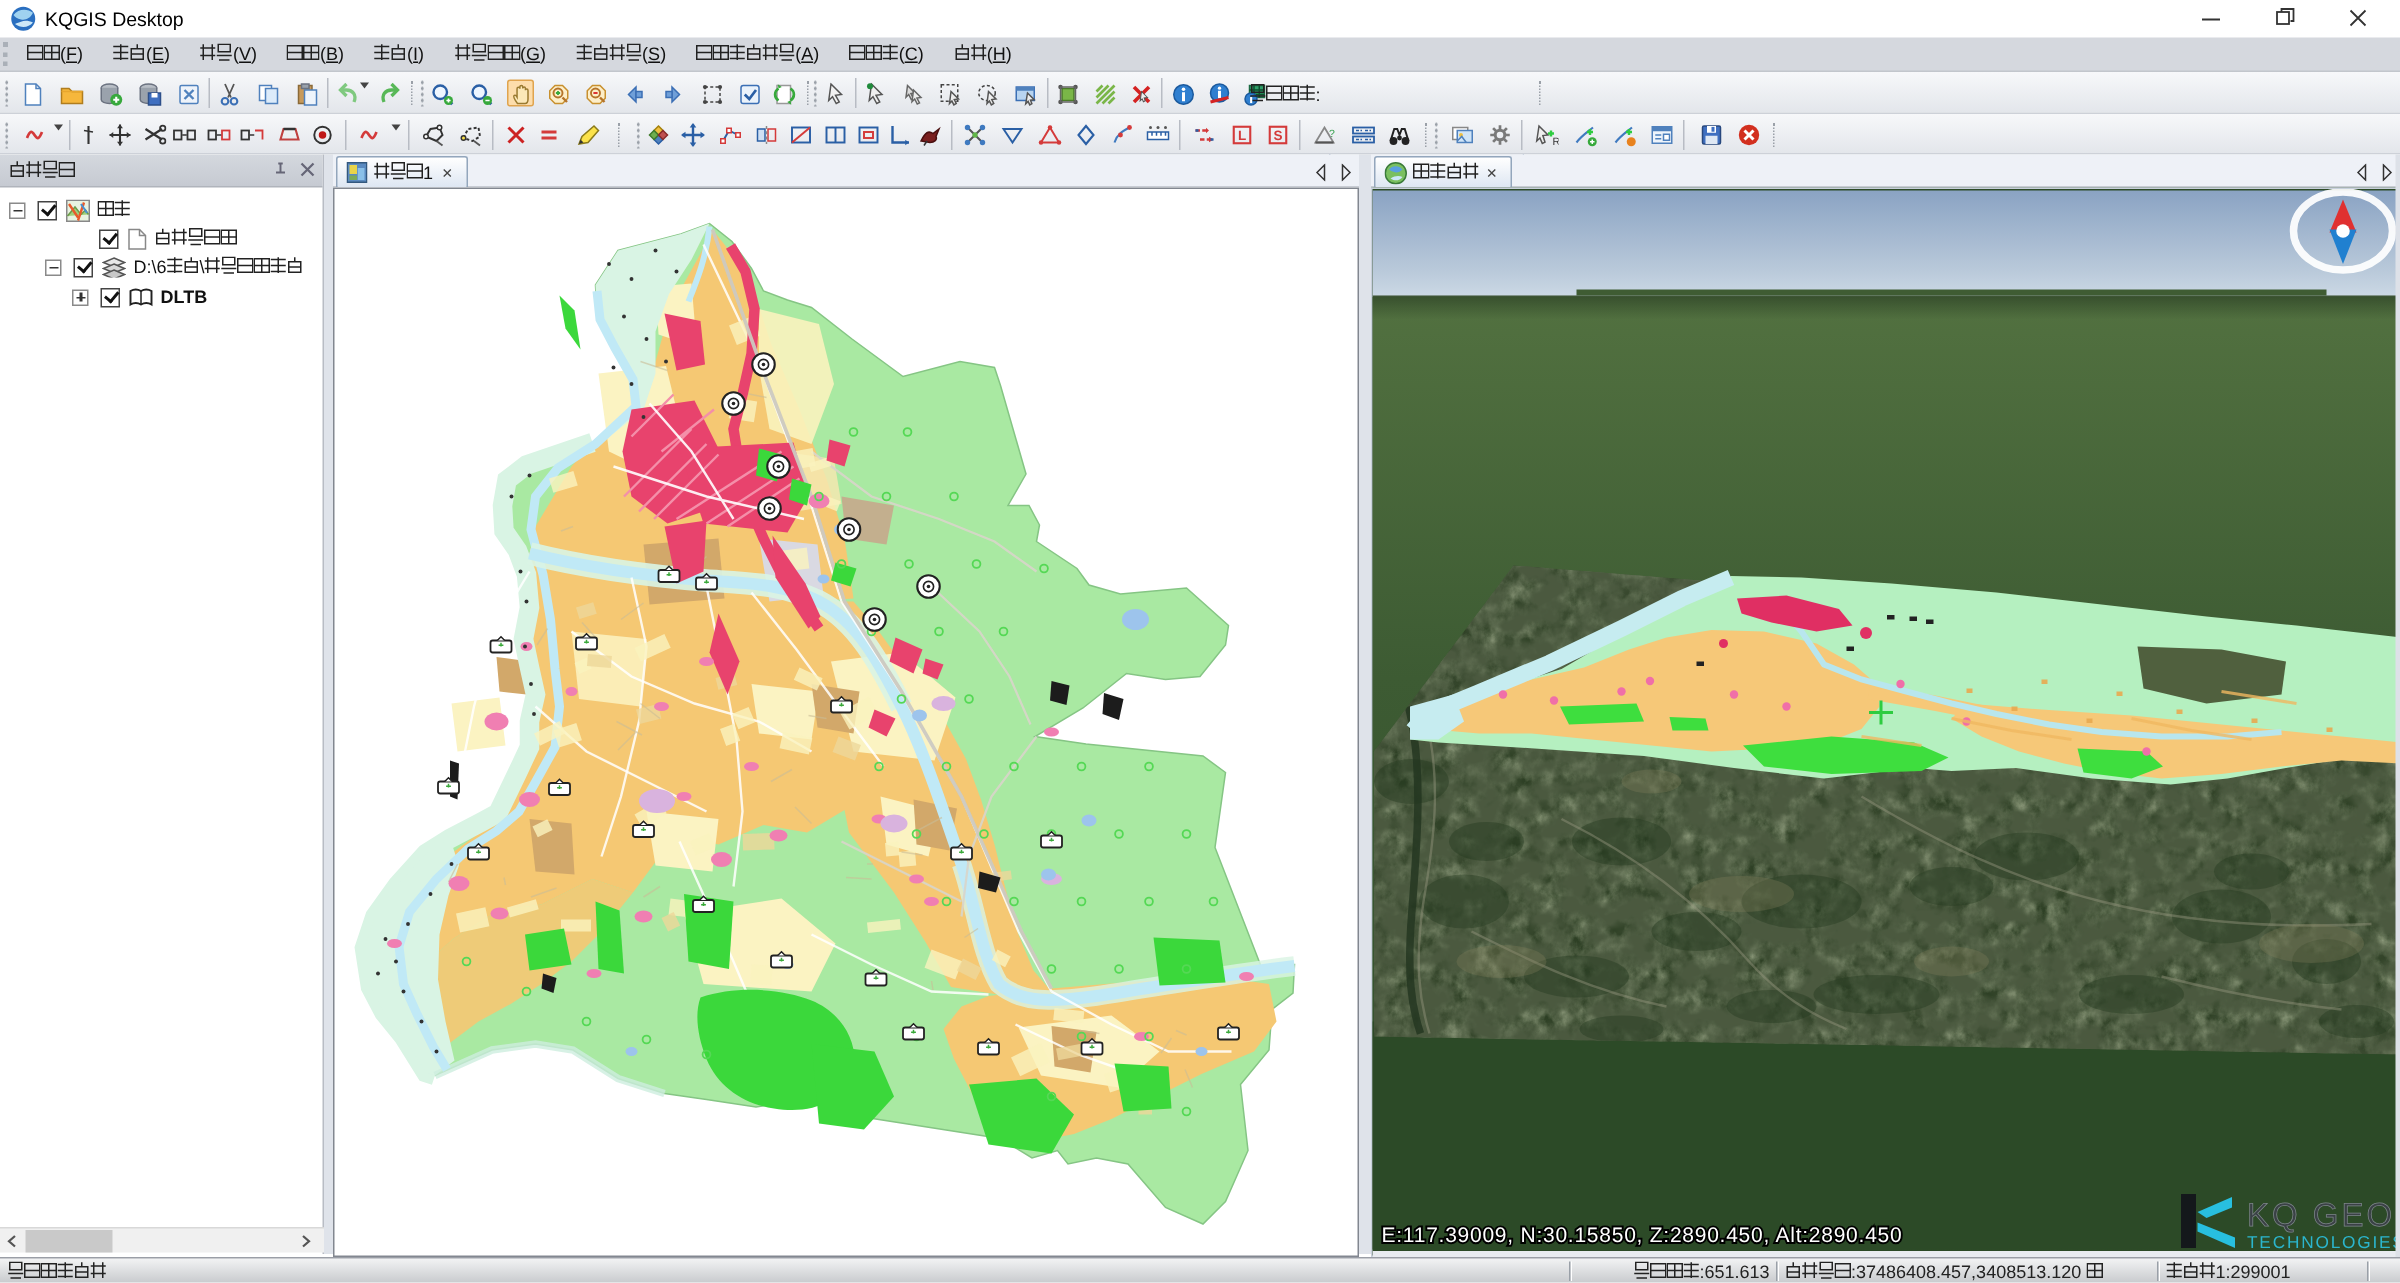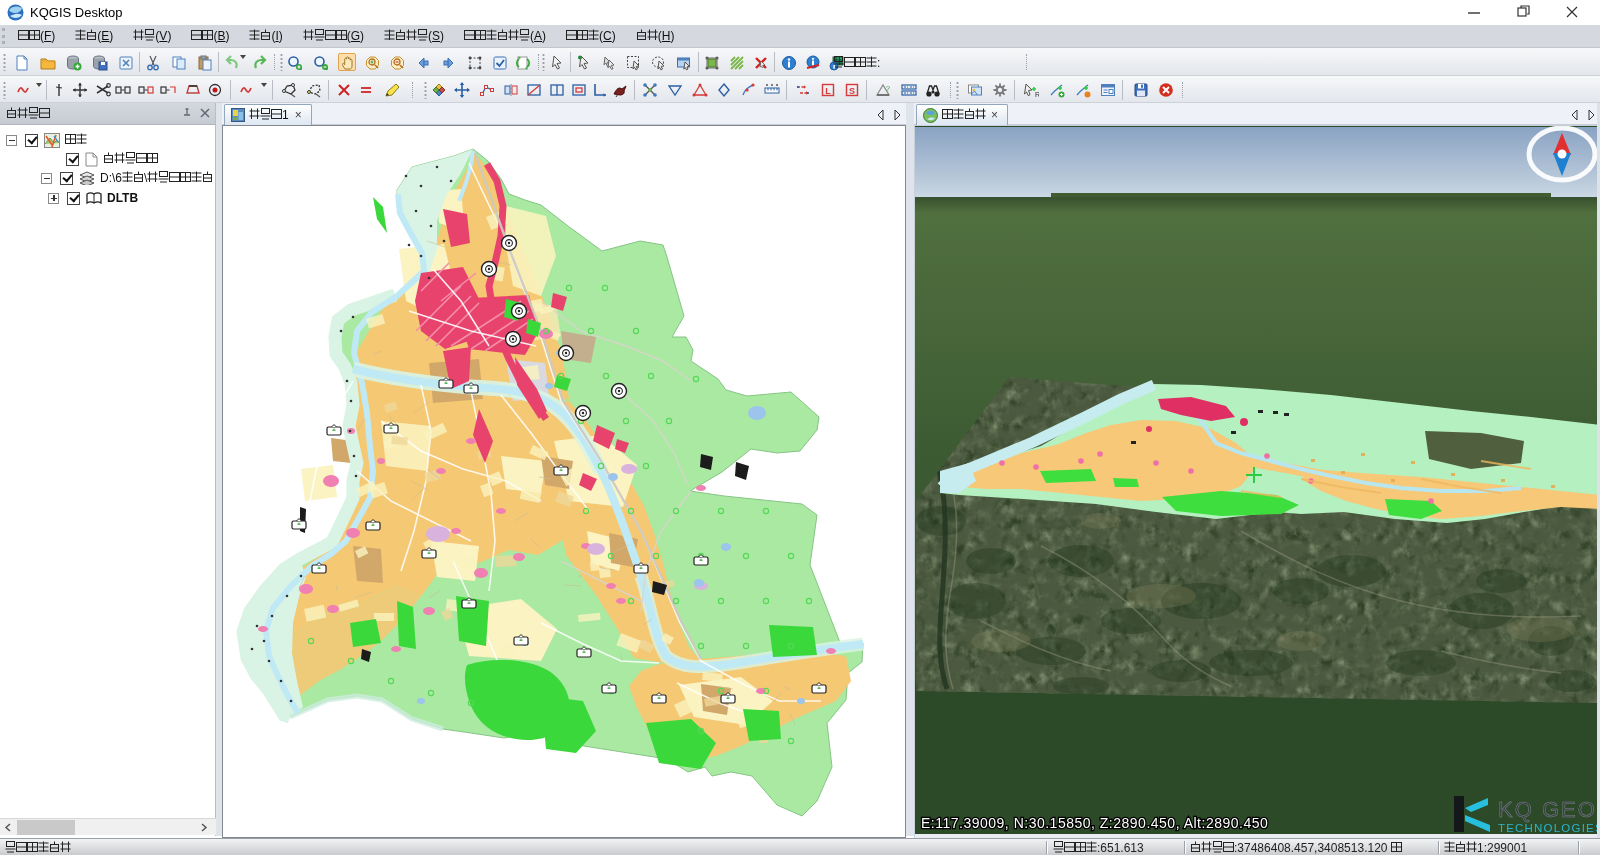--- a/index.html
+++ b/index.html
@@ -657,21 +657,21 @@
             <line x1="2" y1="11" x2="9" y2="11" stroke="#222"></line>
           </svg><svg width="11" height="12" viewBox="0 0 11 12" style="vertical-align:-1px">
             <rect x="0.5" y="1.5" width="10" height="9" fill="none" stroke="#222"></rect>
             <line x1="0.5" y1="6" x2="10.5" y2="6" stroke="#222"></line>
           </svg><svg width="11" height="12" viewBox="0 0 11 12" style="vertical-align:-1px">
             <rect x="0.5" y="1.5" width="10" height="9" fill="none" stroke="#222"></rect>
             <line x1="5.5" y1="1.5" x2="5.5" y2="10.5" stroke="#222"></line>
             <line x1="0.5" y1="6" x2="10.5" y2="6" stroke="#222"></line>
           </svg></span></span>
     </div>
-    <div class="treerow" style="left:41px;top:66px;height:18px">
+    <div class="treerow" style="left:30px;top:66px;height:18px">
       <span class="pm" style="margin-right:8px"></span>
       <span class="cb" style="margin-right:6px"></span>
       <svg width="16" height="14">
         <g fill="#e8e8e8" stroke="#555">
           <path d="M8 1L15 4 8 7 1 4z"></path>
           <path d="M8 5L15 8 8 11 1 8z" fill="#d8d8d8"></path>
           <path d="M8 9L15 12 8 15 1 12z" fill="#c8c8c8"></path>
         </g>
       </svg>
       <span style="margin-left:5px">D:\6<span style="letter-spacing:0"><svg width="11" height="12" viewBox="0 0 11 12" style="vertical-align:-1px">
@@ -1294,21 +1294,21 @@
           <line x1="5.5" y1="0.5" x2="5.5" y2="3.5" stroke="#222"></line>
           <rect x="1.5" y="3.5" width="8" height="7" fill="none" stroke="#222"></rect>
           <line x1="1.5" y1="7" x2="9.5" y2="7" stroke="#222"></line>
         </svg><svg width="11" height="12" viewBox="0 0 11 12" style="vertical-align:-1px">
           <line x1="0.5" y1="3" x2="10.5" y2="3" stroke="#222"></line>
           <line x1="2.5" y1="0.5" x2="2.5" y2="11" stroke="#222"></line>
           <line x1="8.5" y1="0.5" x2="8.5" y2="11" stroke="#222"></line>
           <line x1="0.5" y1="8" x2="10.5" y2="8" stroke="#222"></line>
         </svg></span></span>
     <span class="ssep" style="left:1046px"></span>
-    <span style="position:absolute;left:1053px;top:2px"><span style="letter-spacing:0"><svg width="11" height="12" viewBox="0 0 11 12" style="vertical-align:-1px">
+    <span style="position:absolute;left:1089px;top:2px"><span style="letter-spacing:0"><svg width="11" height="12" viewBox="0 0 11 12" style="vertical-align:-1px">
           <rect x="1.5" y="0.5" width="8" height="5" fill="none" stroke="#222"></rect>
           <line x1="0.5" y1="8" x2="10.5" y2="8" stroke="#222"></line>
           <line x1="2" y1="11" x2="9" y2="11" stroke="#222"></line>
         </svg><svg width="11" height="12" viewBox="0 0 11 12" style="vertical-align:-1px">
           <rect x="0.5" y="1.5" width="10" height="9" fill="none" stroke="#222"></rect>
           <line x1="0.5" y1="6" x2="10.5" y2="6" stroke="#222"></line>
         </svg><svg width="11" height="12" viewBox="0 0 11 12" style="vertical-align:-1px">
           <rect x="0.5" y="1.5" width="10" height="9" fill="none" stroke="#222"></rect>
           <line x1="5.5" y1="1.5" x2="5.5" y2="10.5" stroke="#222"></line>
           <line x1="0.5" y1="6" x2="10.5" y2="6" stroke="#222"></line>

